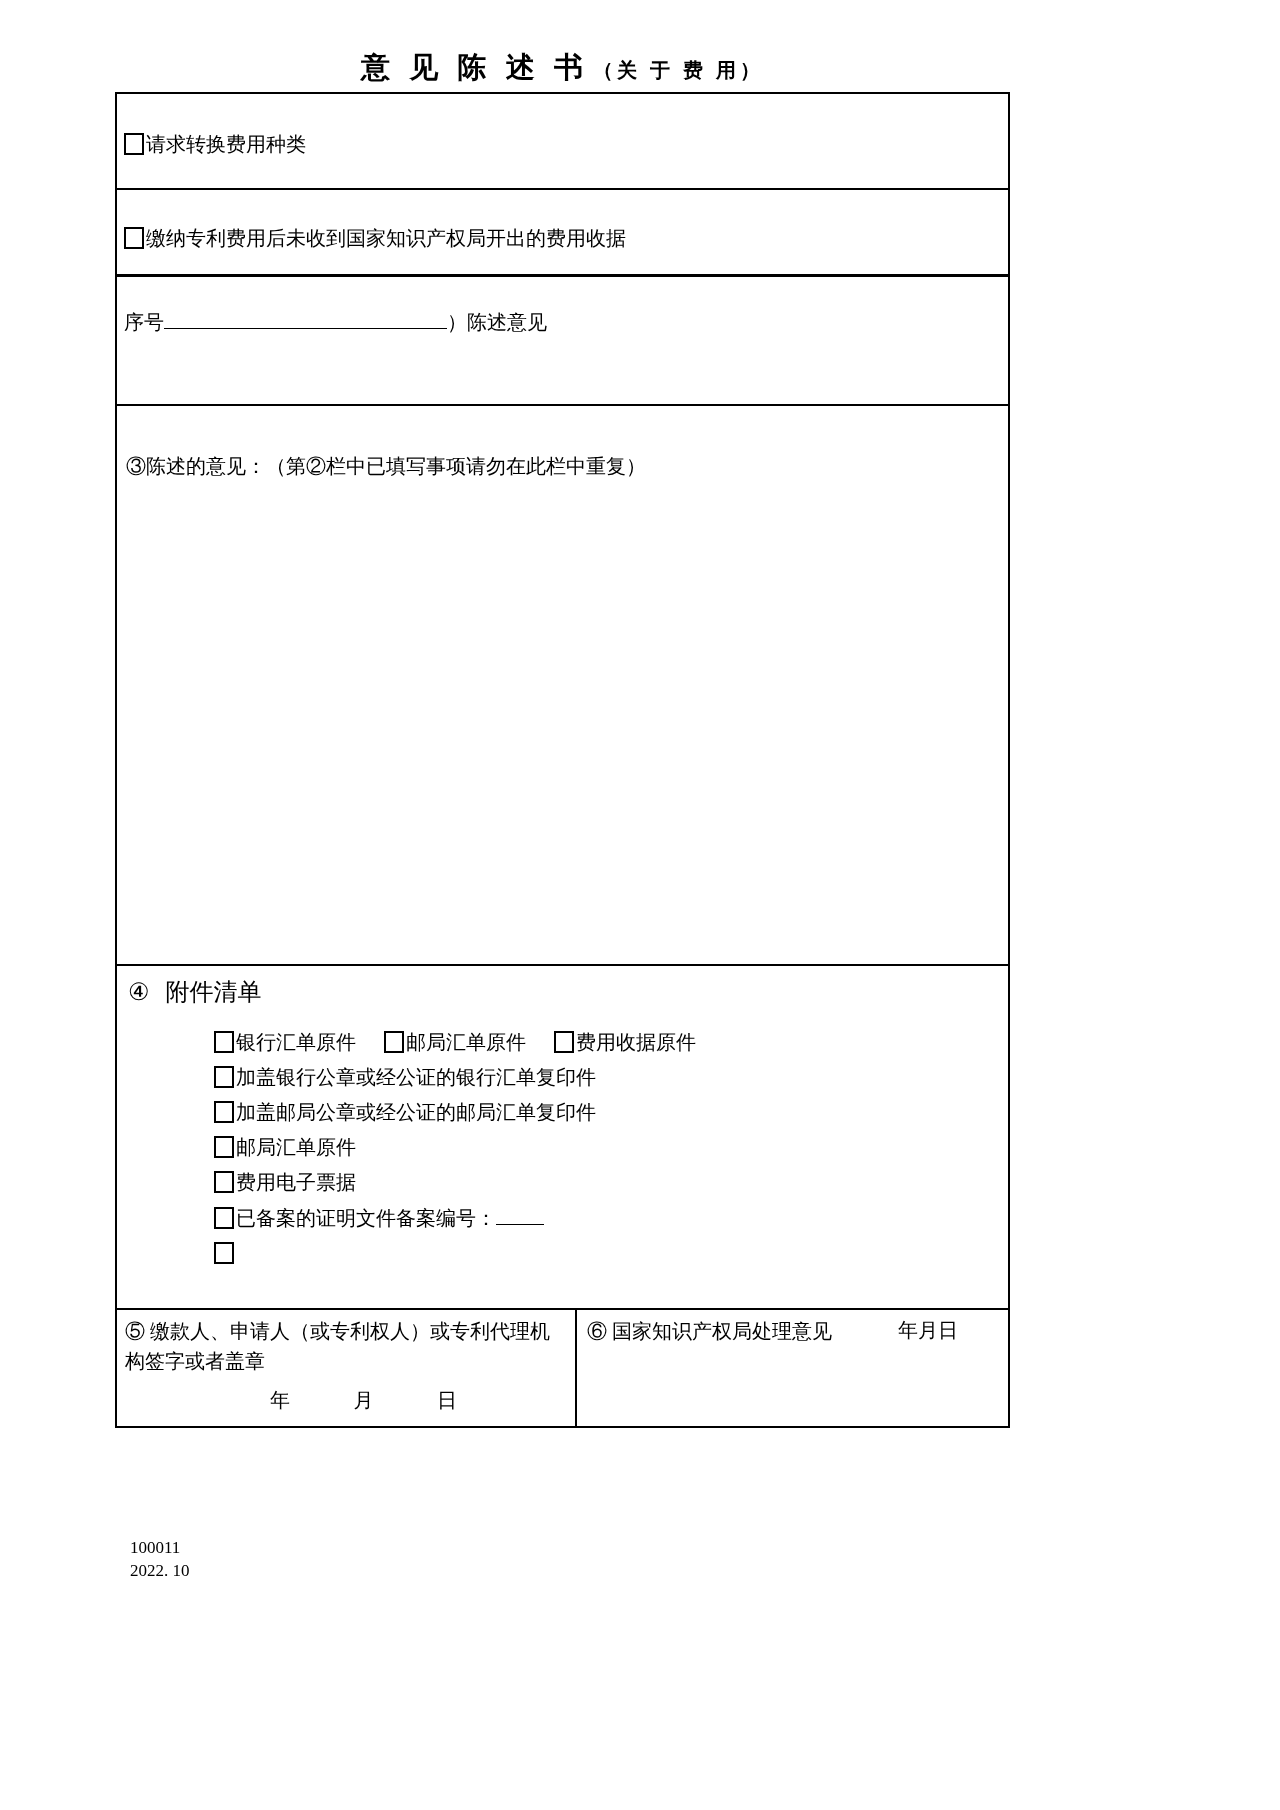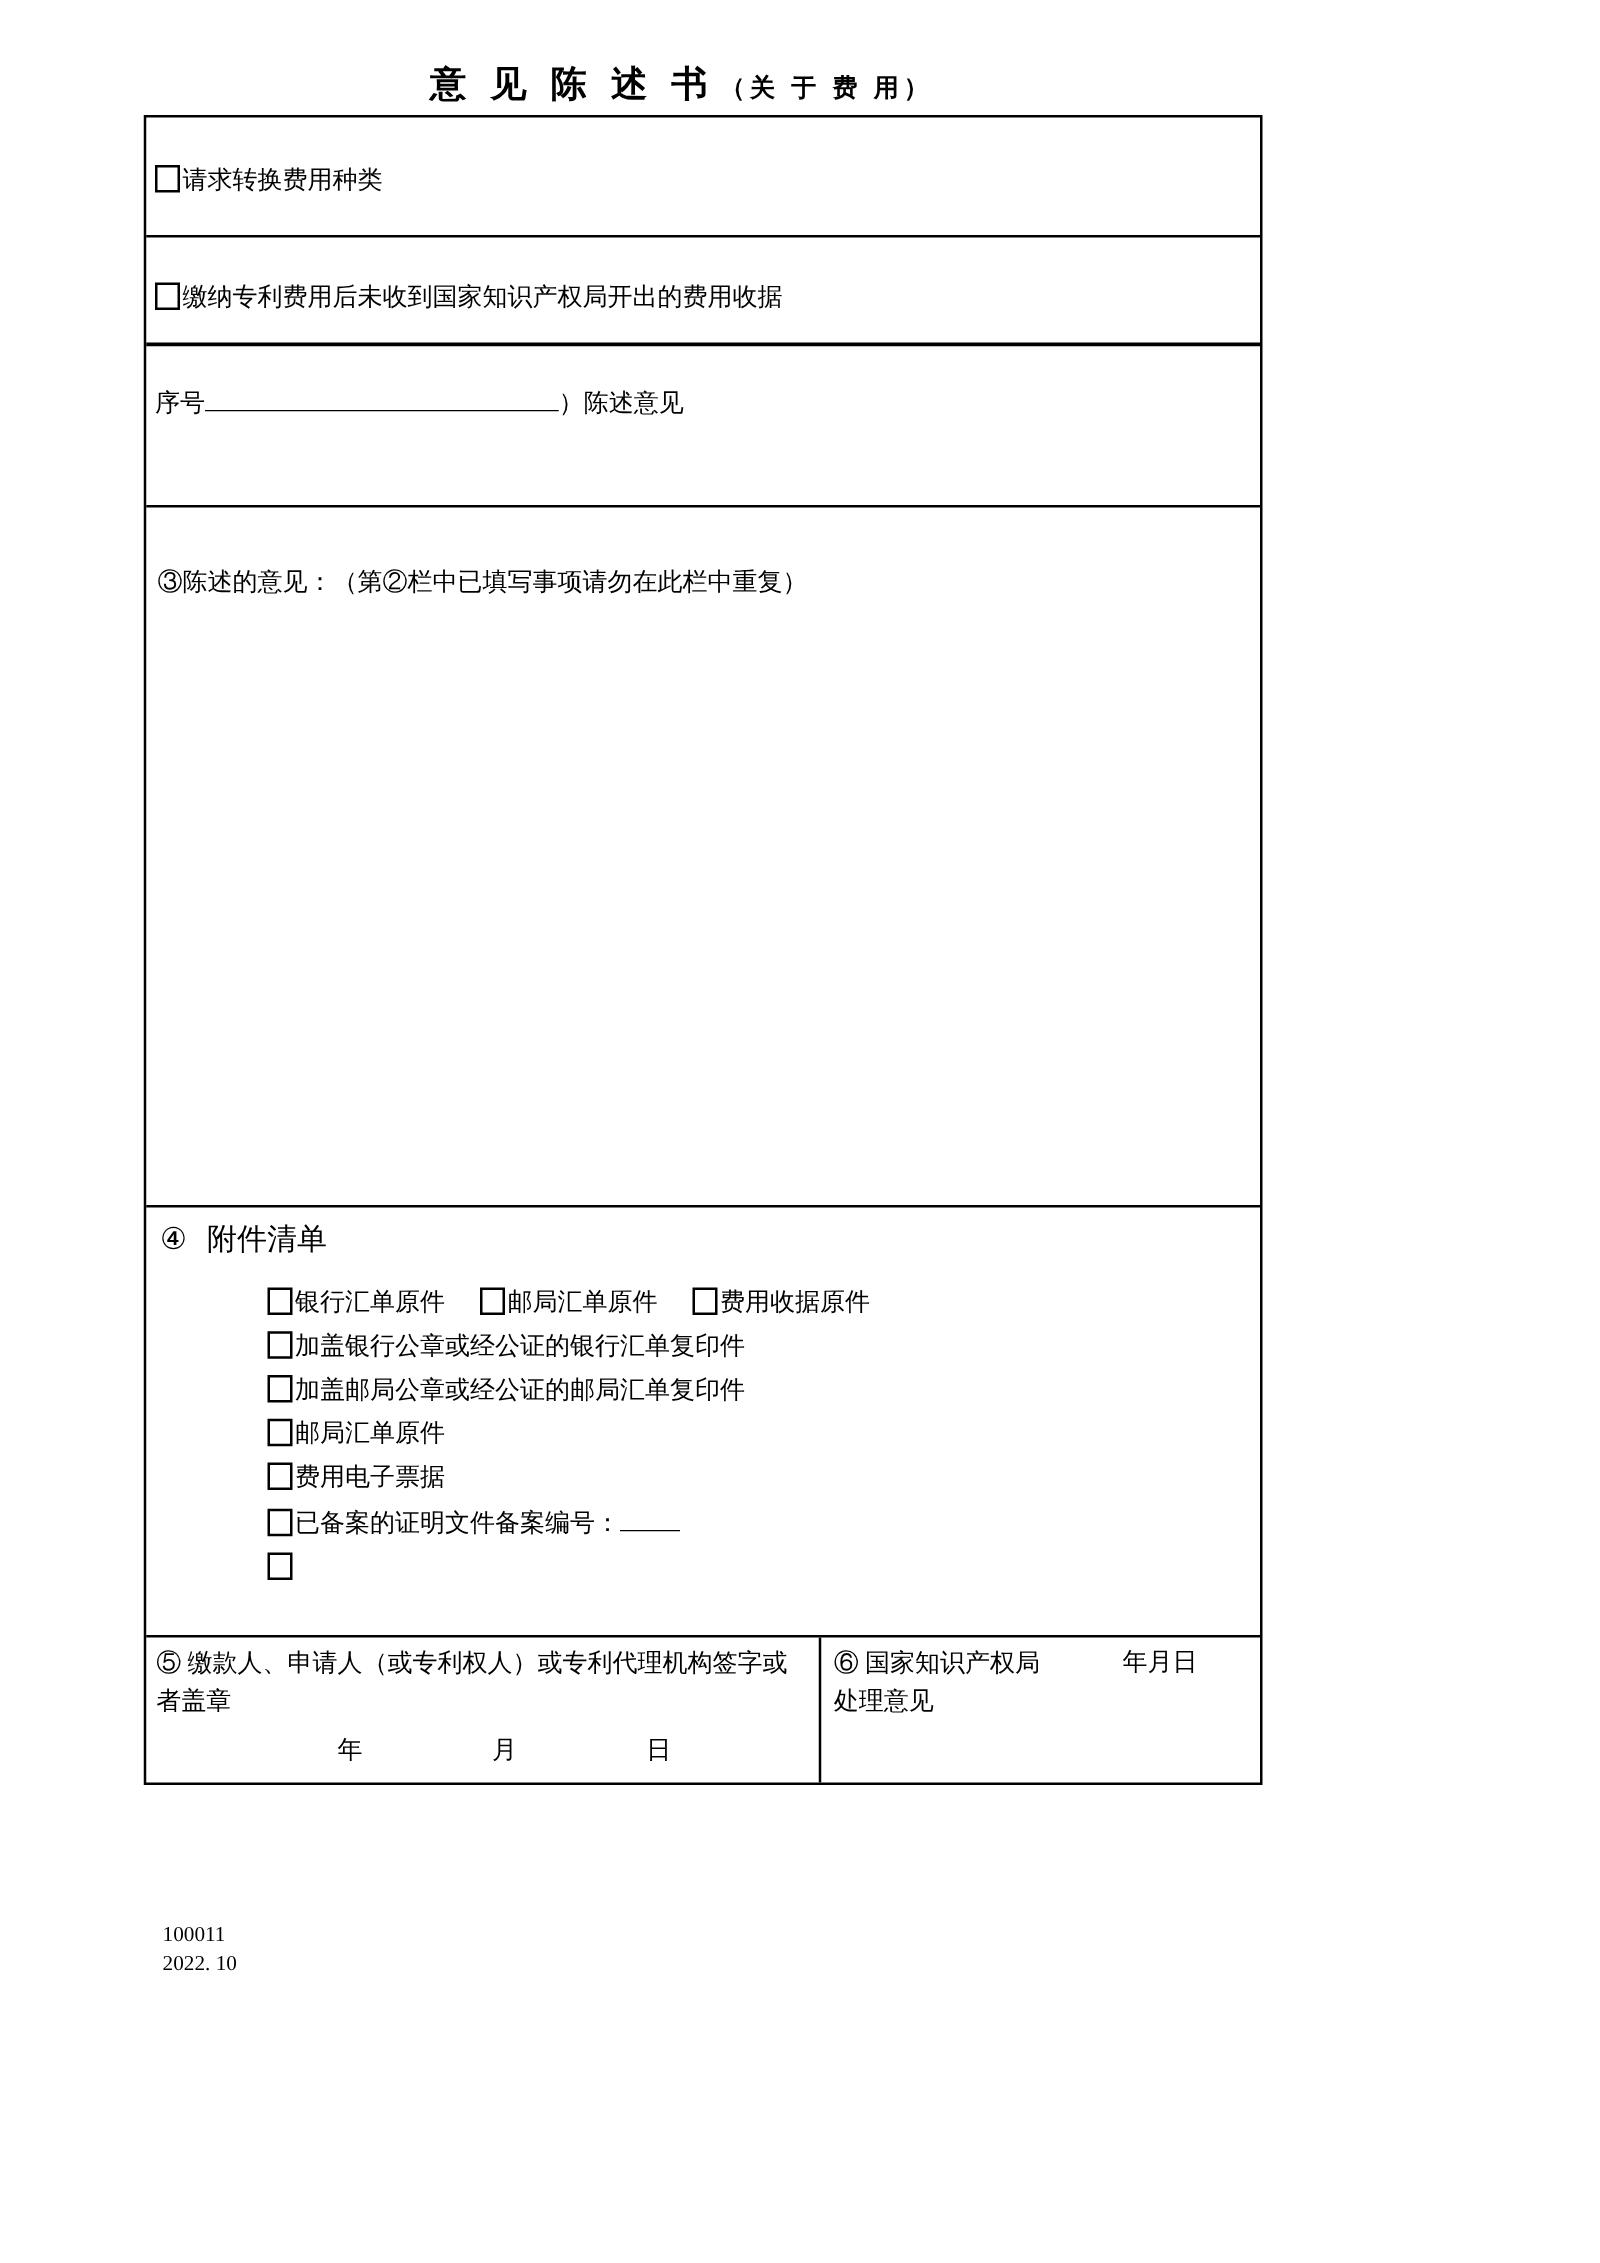--- a/index.html
+++ b/index.html
@@ -1,30 +1,30 @@
 <!DOCTYPE html>
 <html><head>
 <meta charset="utf-8">
 <style>
   html,body{margin:0;padding:0;background:#fff;}
   .page{position:relative;width:1280px;height:1810px;background:#ffffff;
         font-family:"Liberation Serif","DejaVu Serif",serif;color:#000;}
-  .title{position:absolute;left:98px;top:48px;width:895px;text-align:center;white-space:nowrap;}
+  .title{position:absolute;left:115px;top:48px;width:895px;text-align:center;white-space:nowrap;}
   .title .main{font-size:29px;font-weight:bold;letter-spacing:6px;}
   .title .sub{font-size:20px;font-weight:bold;letter-spacing:4px;}
   .form{position:absolute;left:115px;top:92px;width:895px;border:2px solid #000;box-sizing:border-box;}
   .row{box-sizing:border-box;border-bottom:2px solid #000;font-size:20px;line-height:28px;}
   .row:last-child{border-bottom:none;}
   .r1{height:96px;padding:36px 10px 0 7px;}
   .r2{height:87px;padding:34px 10px 0 7px;border-bottom-width:3px;}
   .r3{height:129px;padding:30px 6px 0 7px;}
   .r4{height:560px;padding:46px 10px 0 9px;}
   .r5{height:344px;padding:10px 10px 0 9px;}
   .r6{height:116px;display:flex;}
-  .cell-left{width:540px;box-sizing:border-box;border-right:2px solid #000;
+  .cell-left{width:460px;box-sizing:border-box;border-right:2px solid #000;
              padding:6px 8px 4px 8px;display:flex;flex-direction:column;justify-content:space-between;}
   .cell-right{flex:1;padding:6px 8px 4px 10px;display:flex;flex-direction:row;justify-content:space-between;}
   .cb{display:inline-block;width:20px;height:22px;border:2px solid #000;background:#fff;
       vertical-align:middle;margin:-4px 2px 0 0;box-sizing:border-box;}
   .blank{display:inline-block;border-bottom:1px solid #000;height:1.05em;vertical-align:baseline;}
   .w95{width:95px}.w90{width:90px}.w85{width:85px}.w110{width:110px;margin-left:18px;}
   .w283{width:283px}.w48{width:48px}
   .att-head{font-size:24px;margin:2px 0 22px 2px;}
   .att-head .num{margin-right:16px;}
   .att-list{padding-left:88px;}

